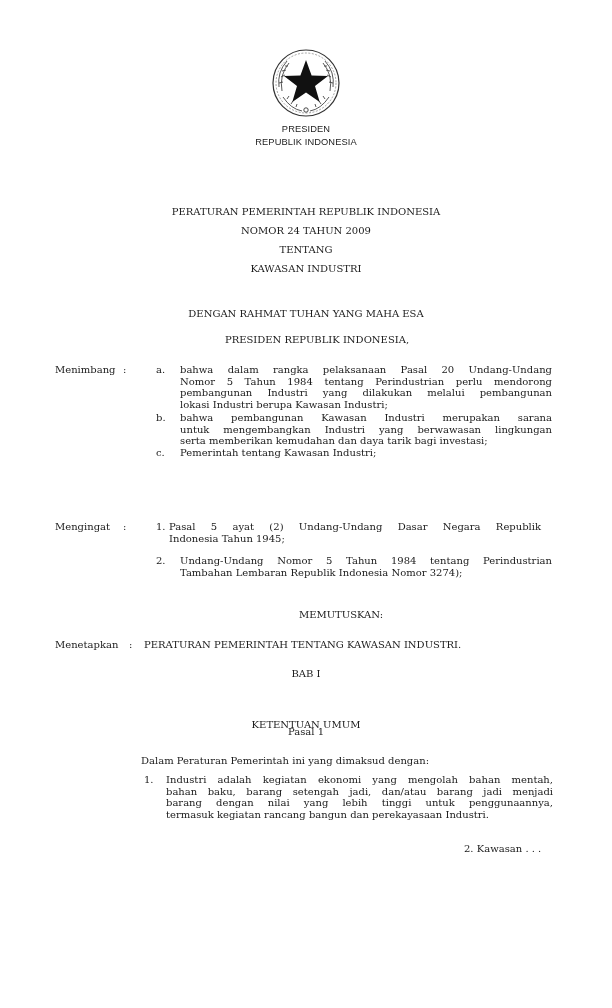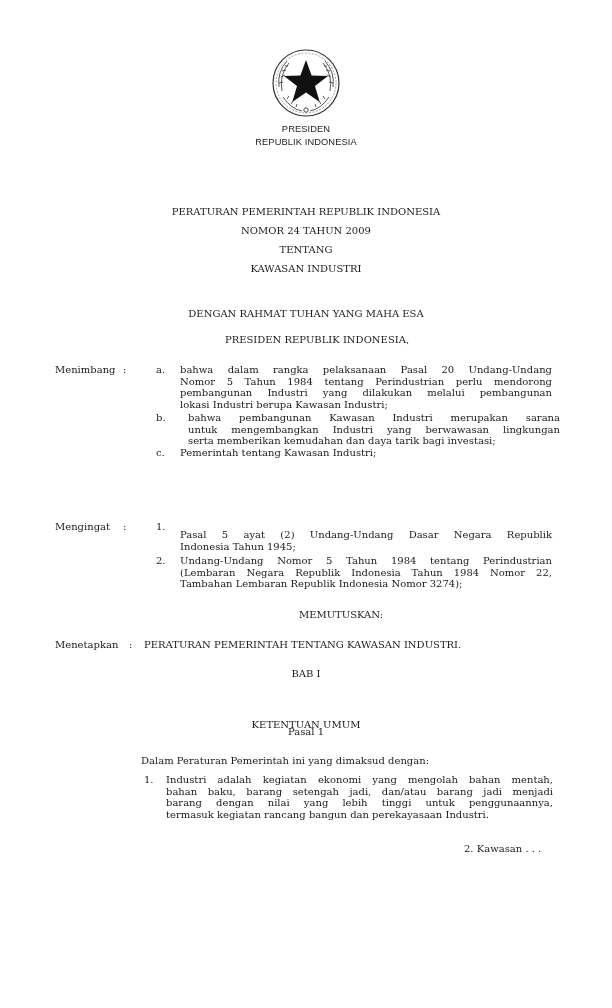--- a/index.html
+++ b/index.html
@@ -58,44 +58,43 @@
 
   <div class="abs txt" style="left:156px; top:364px;">a.</div>
   <div class="abs txt" style="left:180px; top:364px; width:372px;">
     <span class="just-line">bahwa dalam rangka pelaksanaan Pasal 20 Undang-Undang</span>
     <span class="just-line">Nomor 5 Tahun 1984 tentang Perindustrian perlu mendorong</span>
     <span class="just-line">pembangunan Industri yang dilakukan melalui pembangunan</span>
     <span style="display:block">lokasi Industri berupa Kawasan Industri;</span>
   </div>
 
   <div class="abs txt" style="left:156px; top:412px;">b.</div>
-  <div class="abs txt" style="left:188px; top:412px; width:372px;">
+  <div class="abs txt" style="left:180px; top:412px; width:372px;">
     <span class="just-line">bahwa pembangunan Kawasan Industri merupakan sarana</span>
     <span class="just-line">untuk mengembangkan Industri yang berwawasan lingkungan</span>
     <span style="display:block">serta memberikan kemudahan dan daya tarik bagi investasi;</span>
   </div>
 
   <div class="abs txt" style="left:156px; top:447px;">c.</div>
   <div class="abs txt" style="left:180px; top:447px; width:372px;">
     <span style="display:block">Pemerintah tentang Kawasan Industri;</span>
   </div>
 
   <div class="abs txt" style="left:55px; top:521px;">Mengingat</div>
   <div class="abs txt" style="left:123px; top:521px;">:</div>
 
   <div class="abs txt" style="left:156px; top:521px;">1.</div>
-  <div class="abs txt" style="left:180px; top:521px; width:372px;margin-top:8px;">
+  <div class="abs txt" style="left:169px; top:521px; width:372px;">
     <span class="just-line">Pasal 5 ayat (2) Undang-Undang Dasar Negara Republik</span>
     <span style="display:block">Indonesia Tahun 1945;</span>
   </div>
 
   <div class="abs txt" style="left:156px; top:555px;">2.</div>
   <div class="abs txt" style="left:180px; top:555px; width:372px;">
     <span class="just-line">Undang-Undang Nomor 5 Tahun 1984 tentang Perindustrian</span>
-    <span class="just-line">(Lembaran Negara Republik Indonesia Tahun 1984 Nomor 22,</span>
     <span style="display:block">Tambahan Lembaran Republik Indonesia Nomor 3274);</span>
   </div>
 
   <div class="center txt abs" style="top:609px;padding-left:35px;">MEMUTUSKAN:</div>
 
   <div class="abs txt" style="left:55px; top:639px;">Menetapkan</div>
   <div class="abs txt" style="left:129px; top:639px;">:</div>
   <div class="abs txt" style="left:144px; top:639px;">PERATURAN PEMERINTAH TENTANG KAWASAN INDUSTRI.</div>
 
   <div class="center txt abs" style="top:668px;">BAB I</div>

